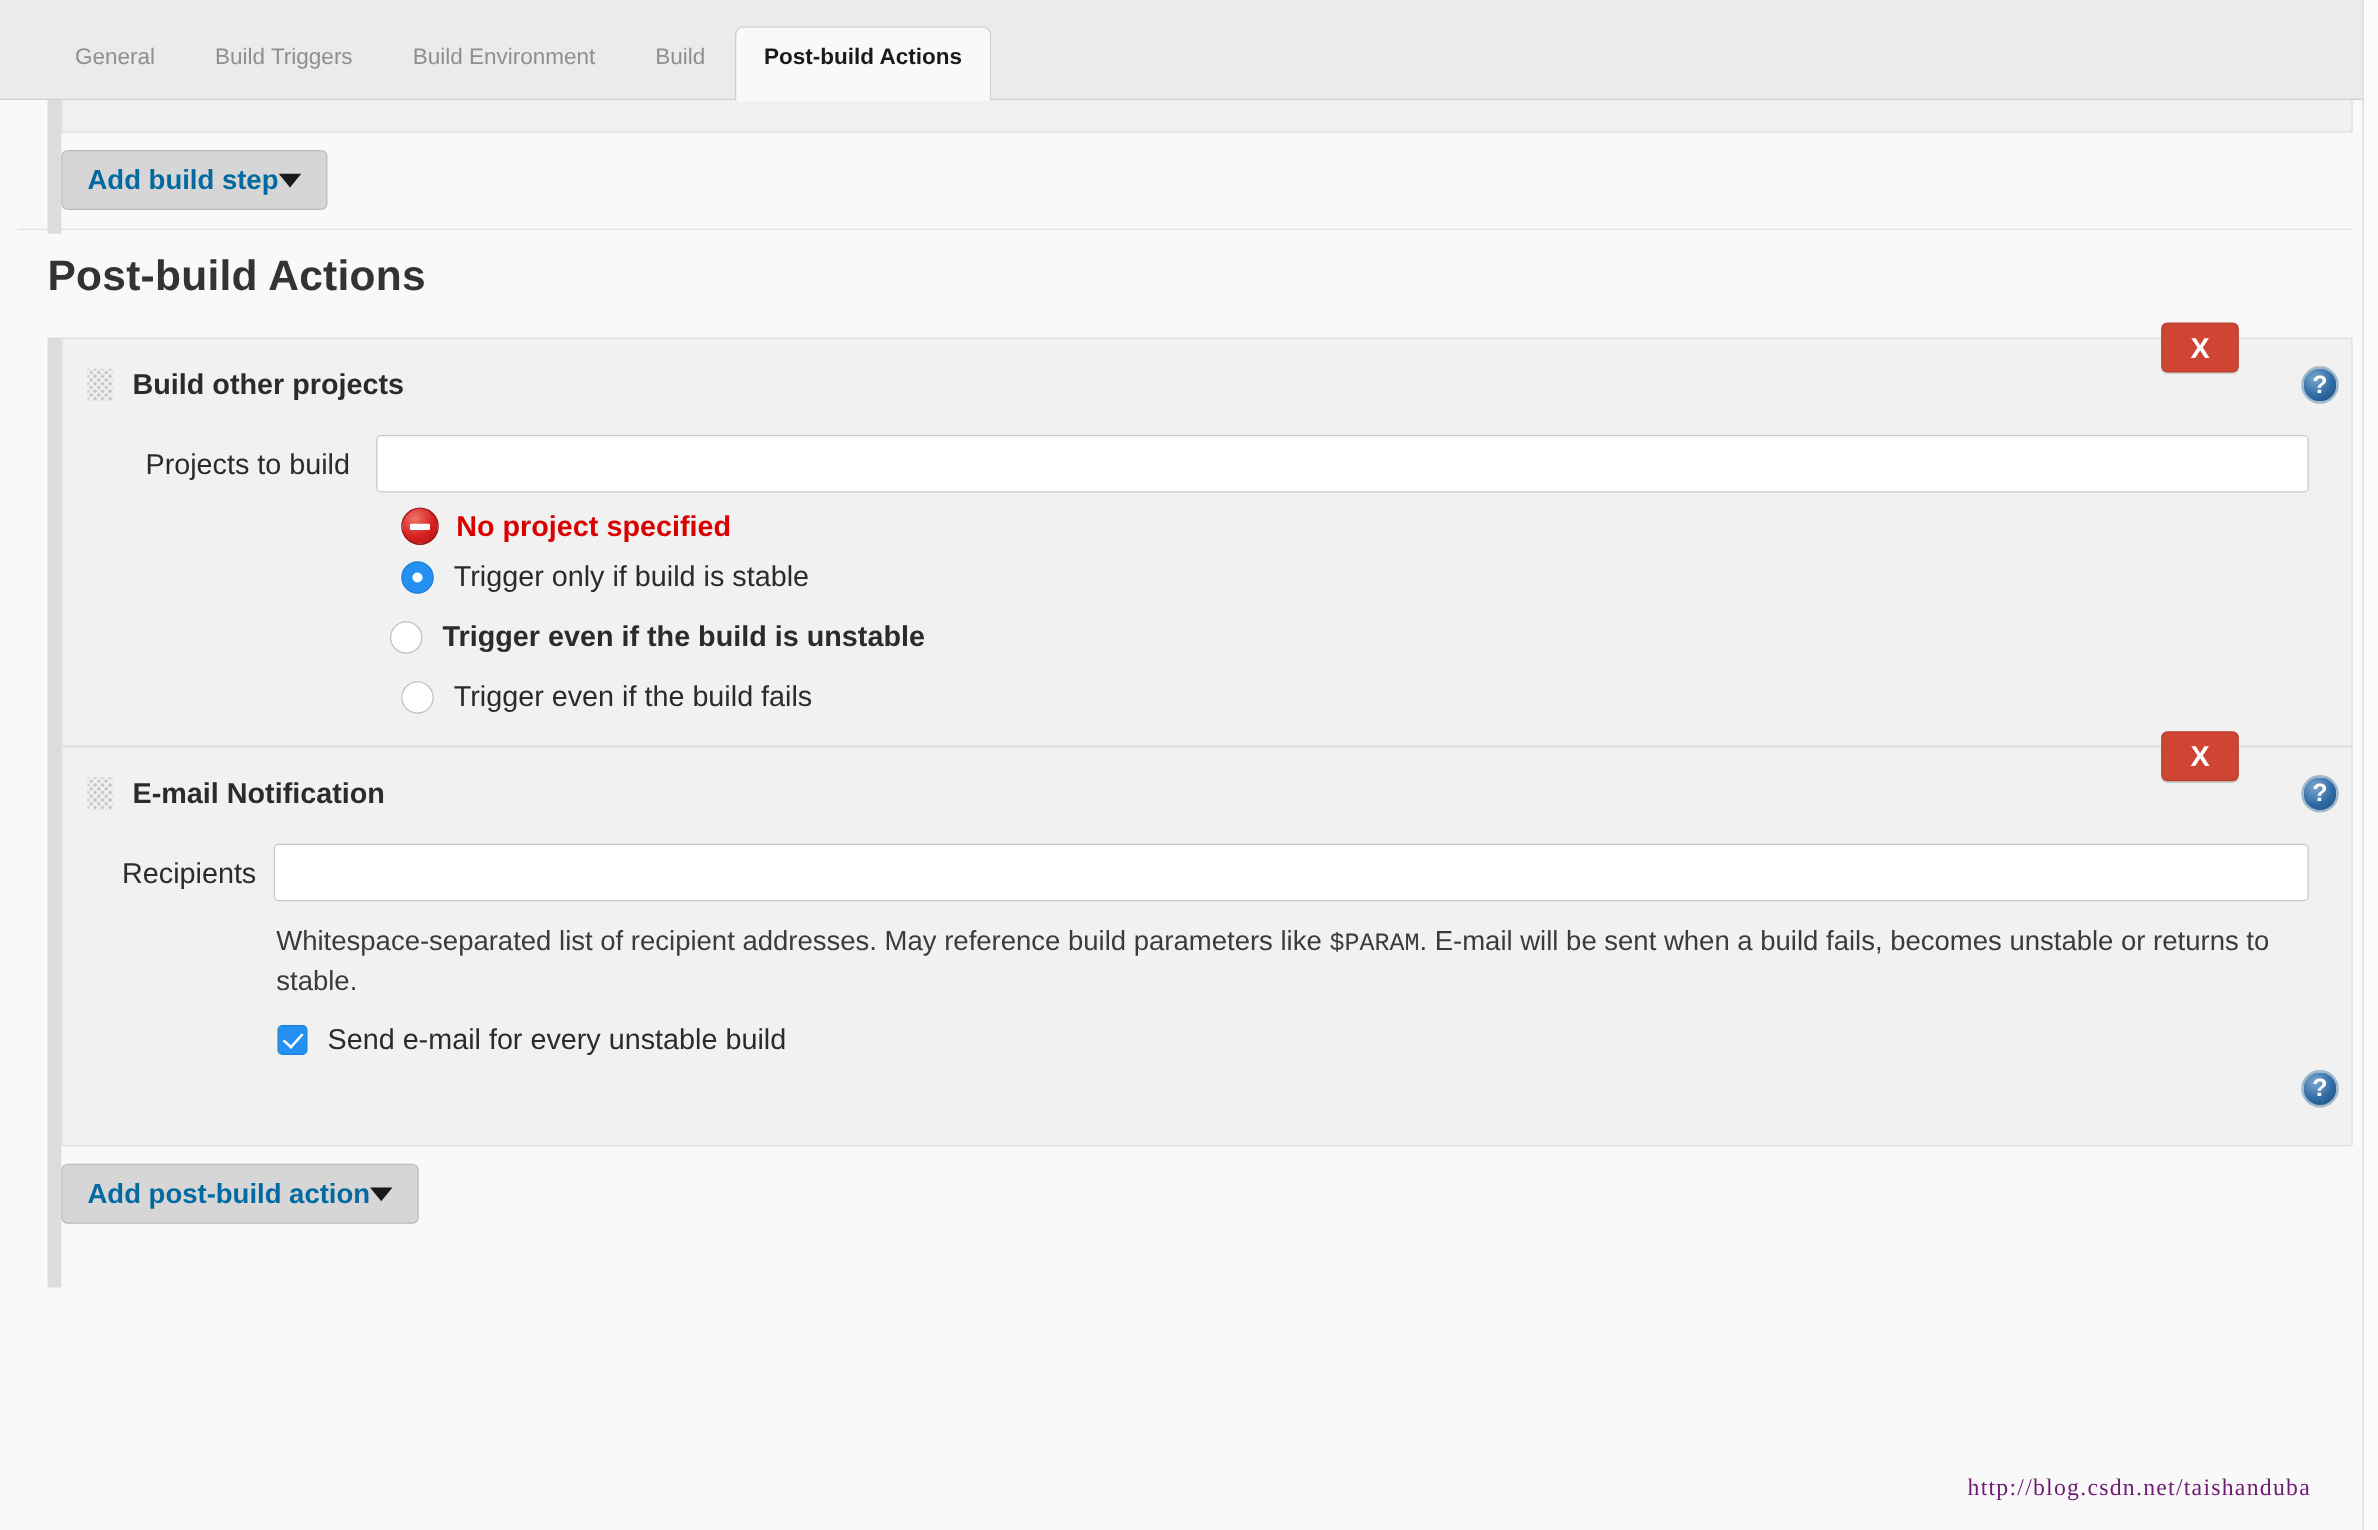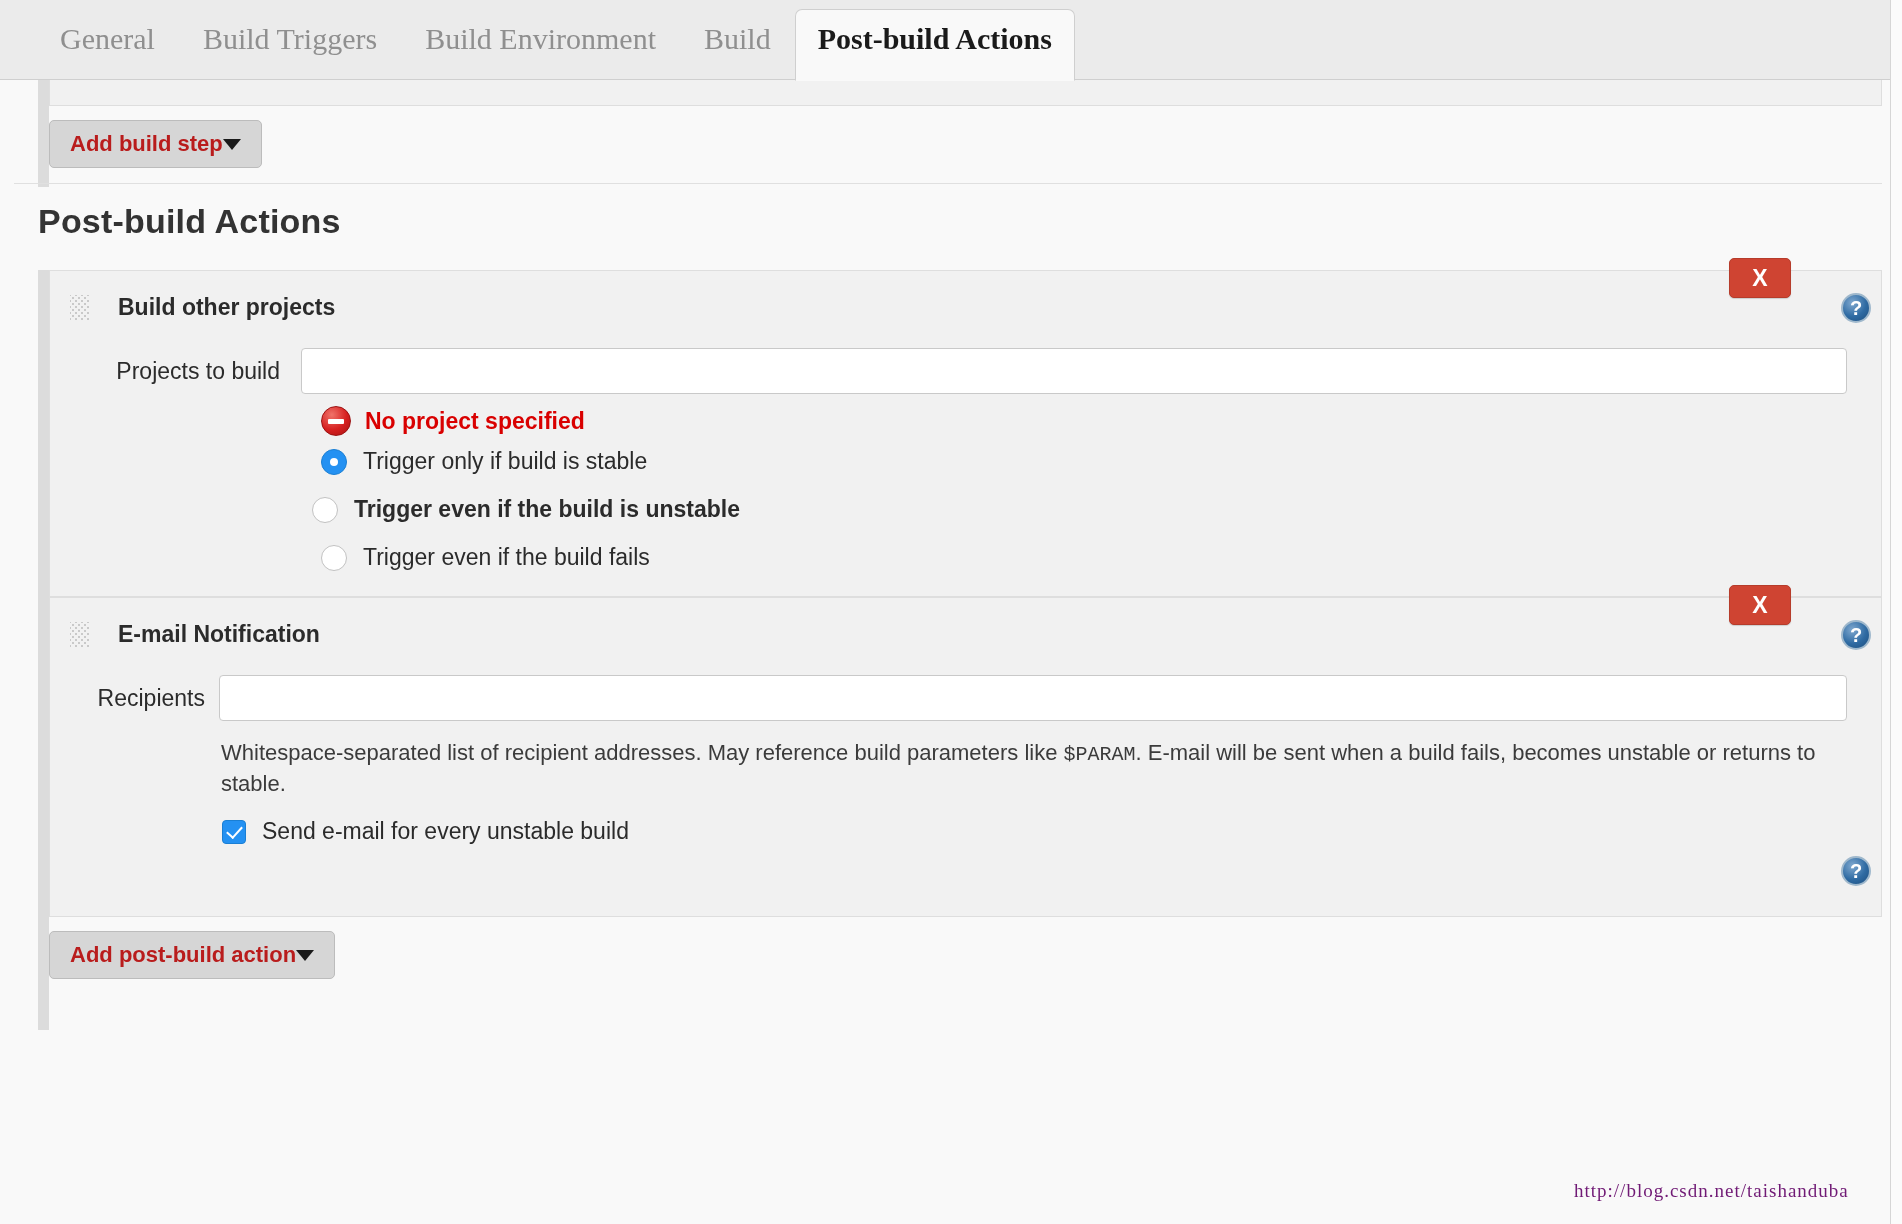--- a/index.html
+++ b/index.html
@@ -29,29 +29,29 @@
     box-sizing: border-box;
   }
   .tabs {
     display: flex;
     align-items: flex-end;
     height: 80px;
     padding-left: 36px;
     box-sizing: border-box;
   }
   .tab {
-    font-size: 30px;
+    font-size: 18px;
     color: #8f8f8f;
     padding: 0 24px 26px 24px;
     line-height: 1;
     cursor: pointer;
     white-space: nowrap;
     background: transparent;
     border: none;
-    font-family: Liberation Serif, serif;
+    font-family: Liberation Sans, sans-serif;
   }
   .tab.active {
     color: #1a1a1a;
     font-weight: bold;
     background: #f9f9f9;
     border: 1px solid #cfcfcf;
     border-bottom: 1px solid #f9f9f9;
     border-top-left-radius: 7px;
     border-top-right-radius: 7px;
     padding: 14px 22px 26px 22px;
@@ -101,21 +101,21 @@
   .btn {
     display: inline-flex;
     align-items: center;
     gap: 0;
     background: #d6d6d6;
     border: 1px solid #bcbcbc;
     border-radius: 5px;
     padding: 12px 20px;
     font-size: 22px;
     font-weight: bold;
-    color: #b91c1c;
+    color: #0369a1;
     cursor: pointer;
     font-family: "Liberation Sans", sans-serif;
     line-height: 1;
   }
   .caret {
     width: 0; height: 0;
     border-left: 9px solid transparent;
     border-right: 9px solid transparent;
     border-top: 11px solid #1a1a1a;
     display: inline-block;
@@ -139,21 +139,21 @@
   
   .pb-block {
     position: relative;
     background: #f1f1f1;
     border: 1px solid #dedede;
     box-sizing: border-box;
   }
   .pb-header {
     display: flex;
     align-items: flex-end;
-    gap: 28px;
+    gap: 16px;
   }
   .grip {
     width: 20px;
     height: 26px;
     background-image:
       radial-gradient(#c9c9c9 1.2px, transparent 1.3px),
       radial-gradient(#c9c9c9 1.2px, transparent 1.3px);
     background-size: 6px 6px, 6px 6px;
     background-position: 0 0, 3px 3px;
     cursor: move;

